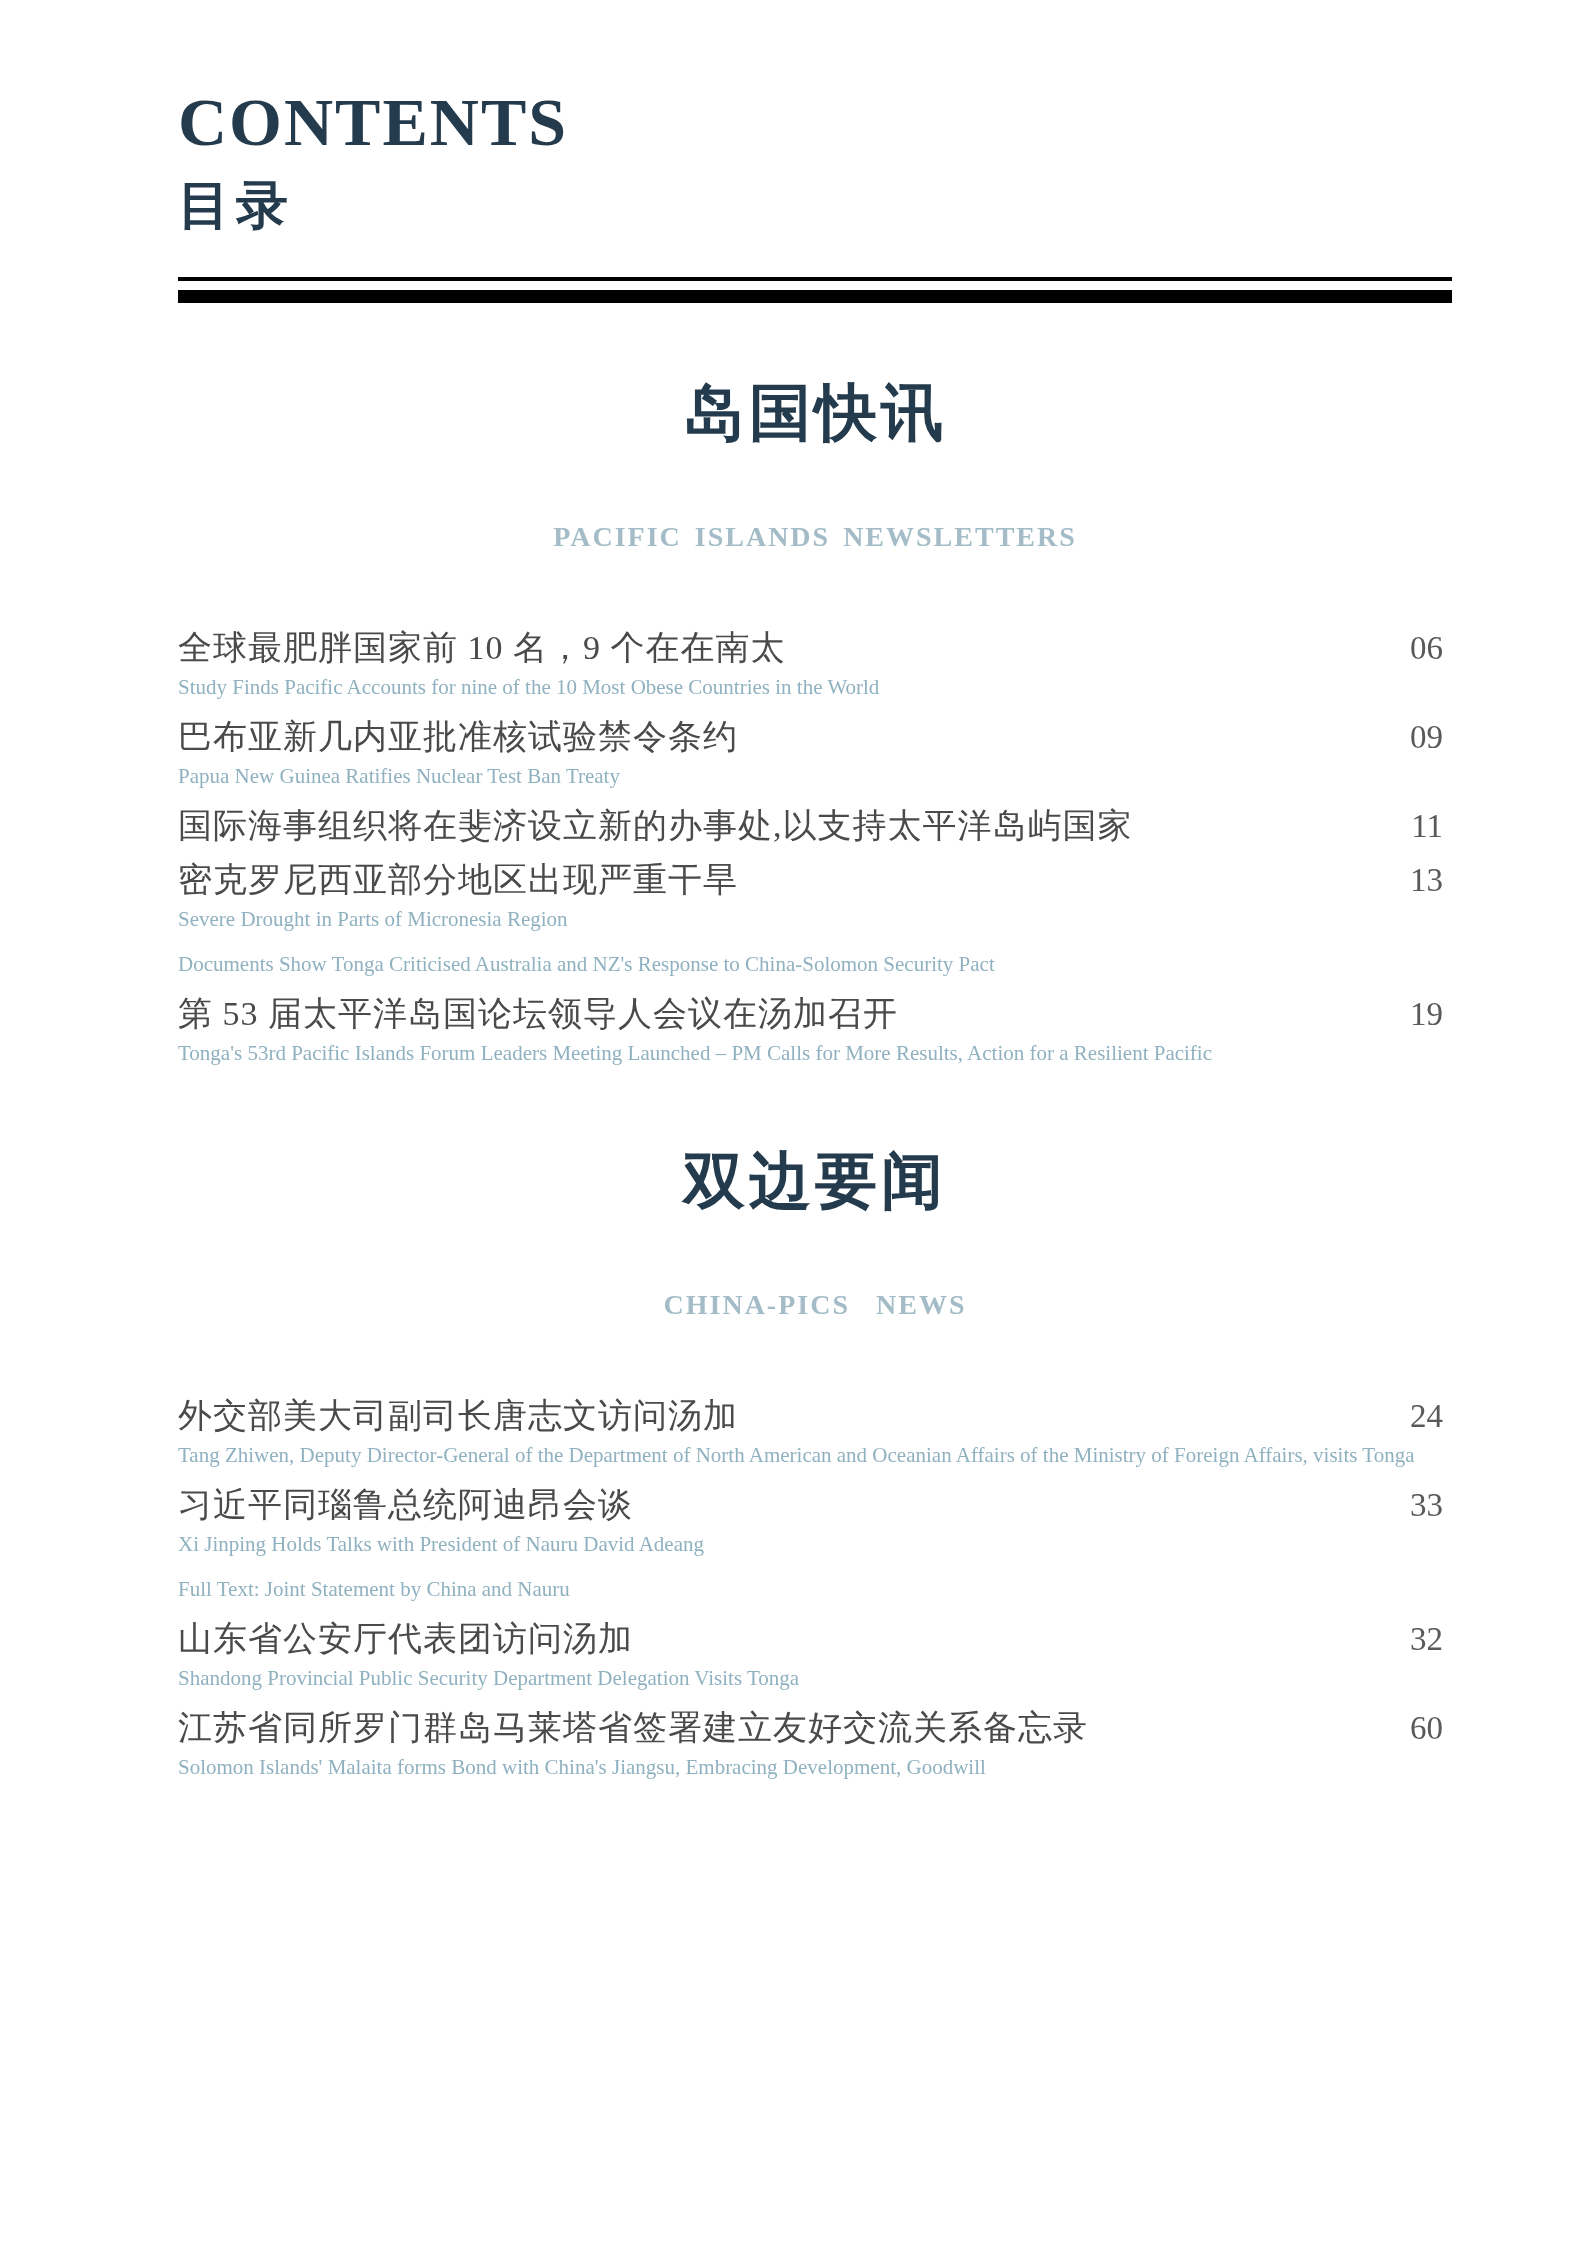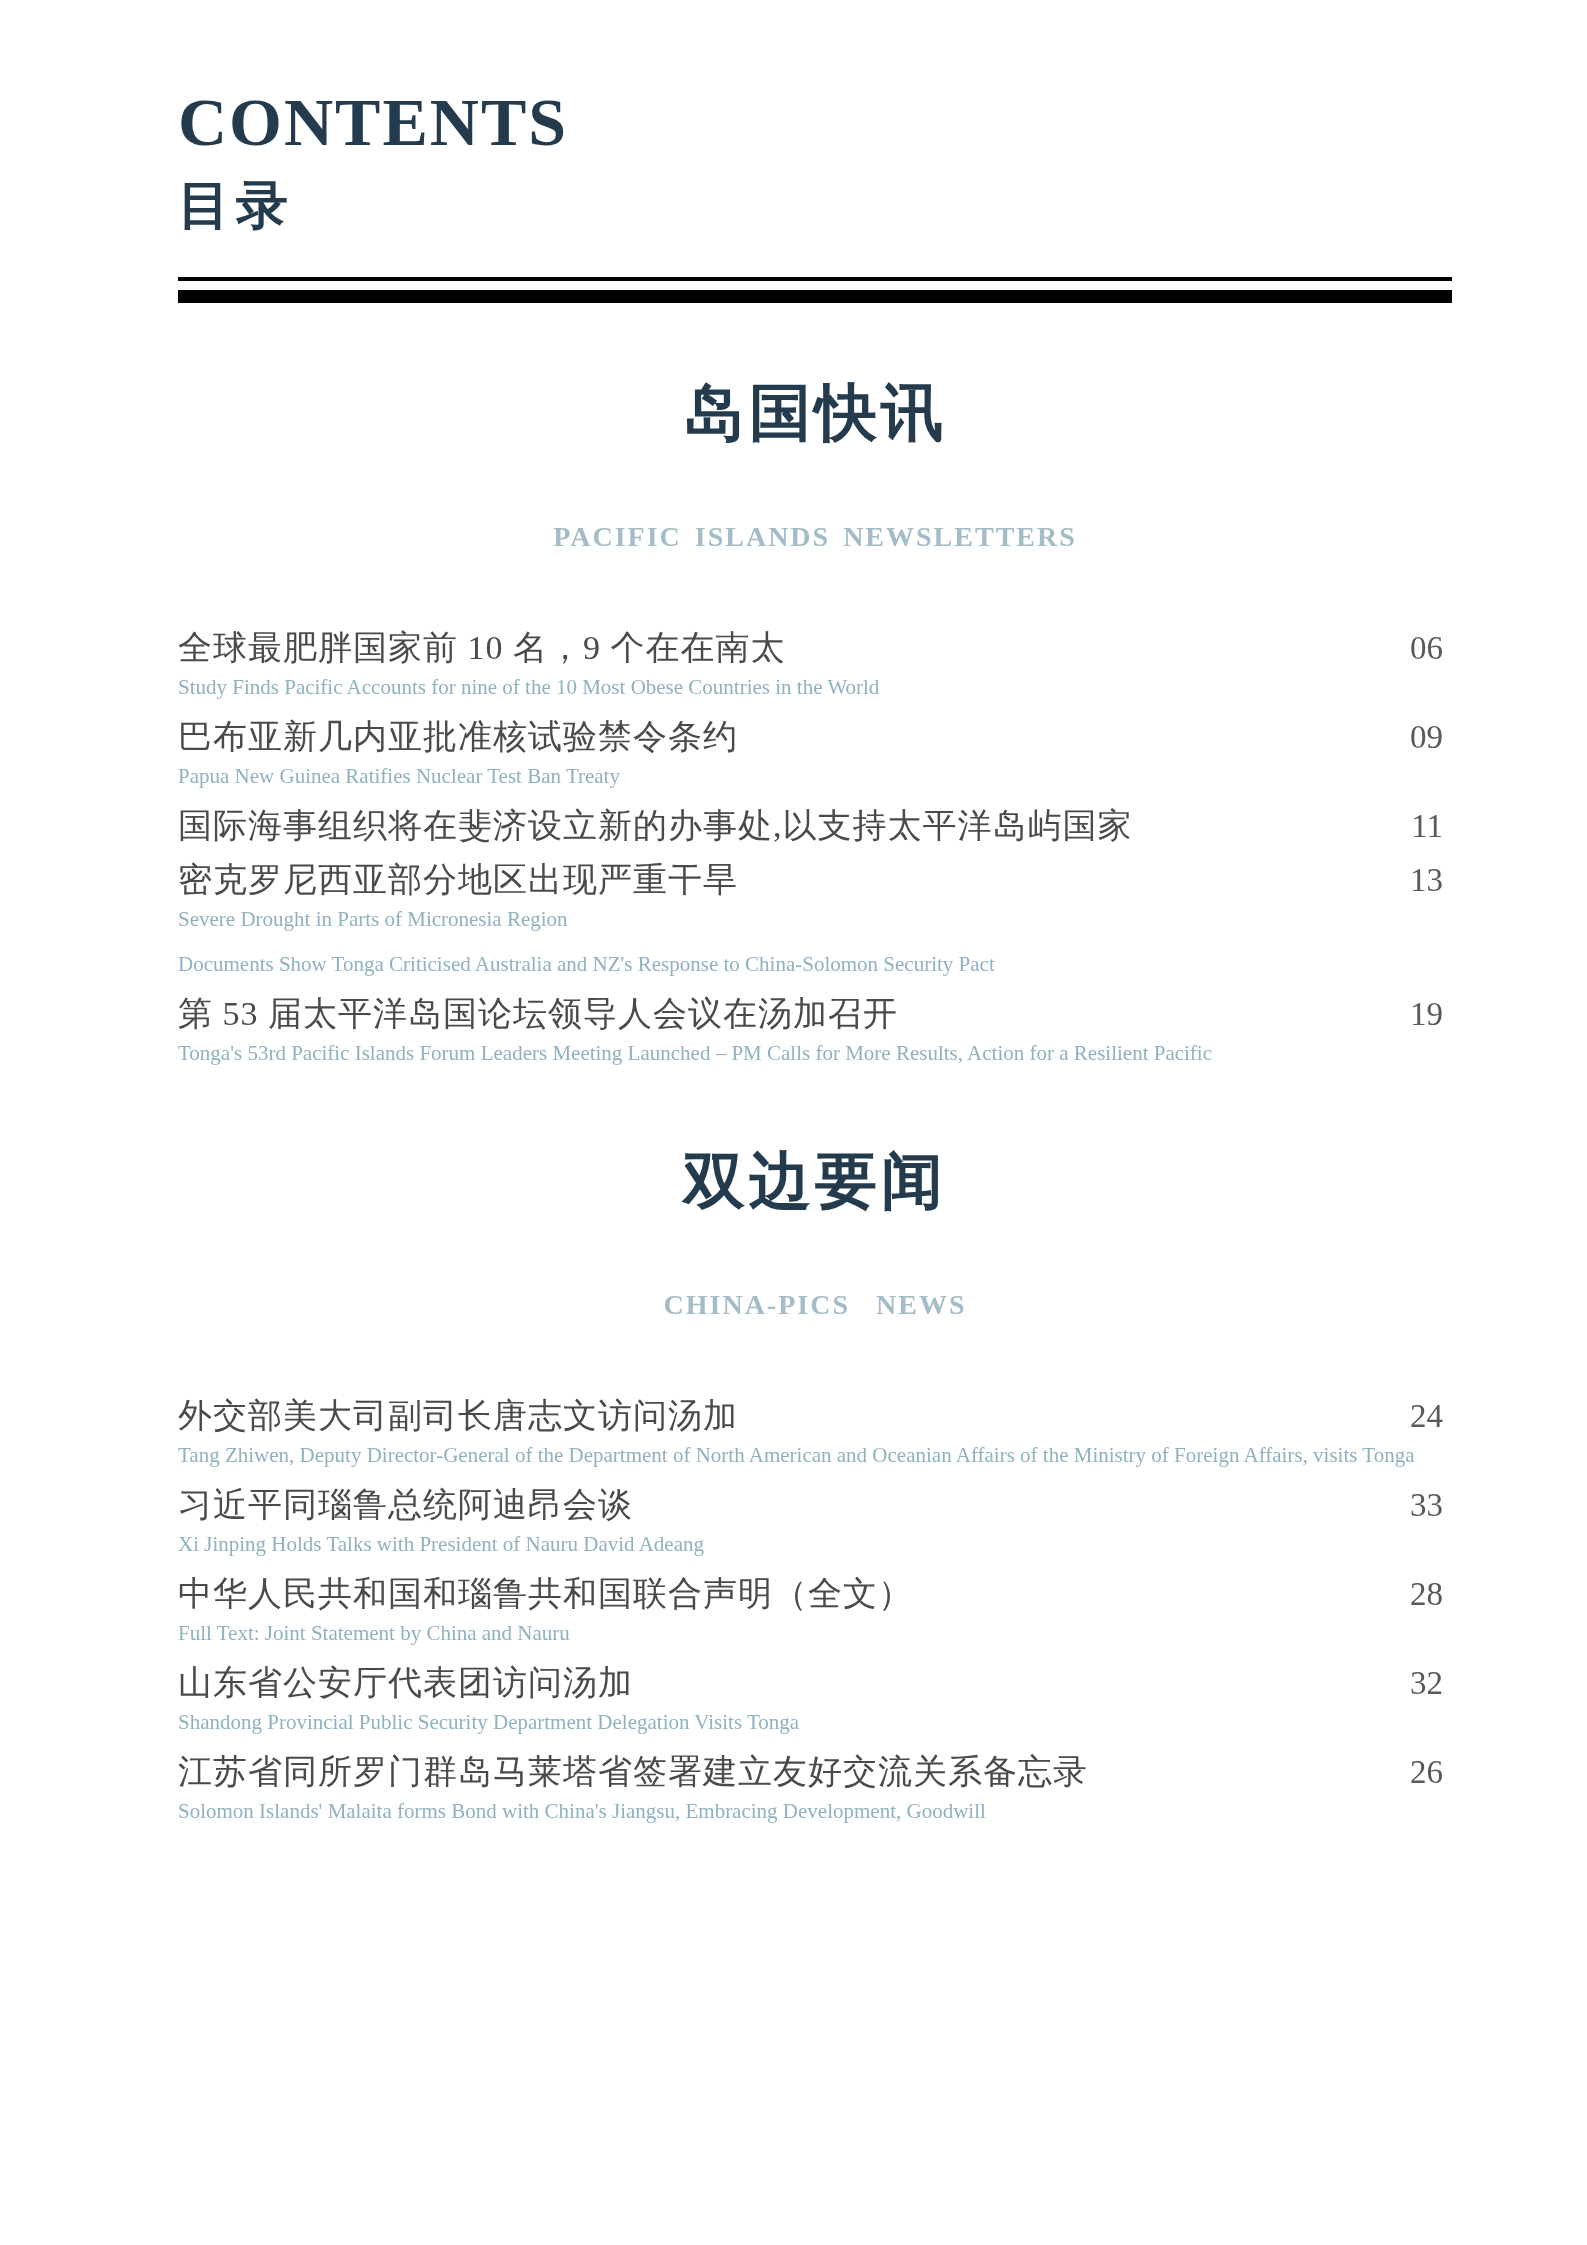--- a/index.html
+++ b/index.html
@@ -171,39 +171,35 @@
 
       <div class="entry">
         <div class="entry-head">
           <span class="entry-title">习近平同瑙鲁总统阿迪昂会谈</span>
           <span class="entry-page">33</span>
         </div>
         <div class="entry-sub">Xi Jinping Holds Talks with President of Nauru David Adeang</div>
       </div>
 
       <div class="entry">
-        <div class="entry-head">
-          <span class="entry-title">中华人民共和国和瑙鲁共和国联合声明（全文）</span>
-          <span class="entry-page">28</span>
-        </div>
         <div class="entry-sub">Full Text: Joint Statement by China and Nauru</div>
       </div>
 
       <div class="entry">
         <div class="entry-head">
           <span class="entry-title">山东省公安厅代表团访问汤加</span>
           <span class="entry-page">32</span>
         </div>
         <div class="entry-sub">Shandong Provincial Public Security Department Delegation Visits Tonga</div>
       </div>
 
       <div class="entry">
         <div class="entry-head">
           <span class="entry-title">江苏省同所罗门群岛马莱塔省签署建立友好交流关系备忘录</span>
-          <span class="entry-page">26</span>
+          <span class="entry-page">60</span>
         </div>
         <div class="entry-sub">Solomon Islands' Malaita forms Bond with China's Jiangsu, Embracing Development, Goodwill</div>
       </div>
 
     </div>
   </section>
 
 </main>
 
 </body></html>

